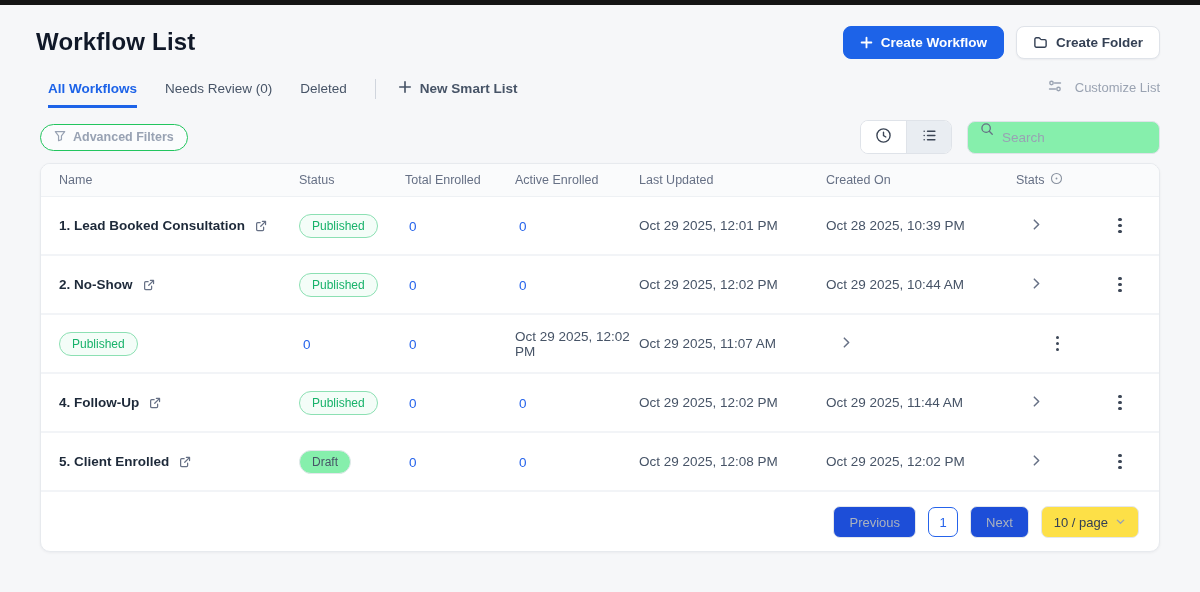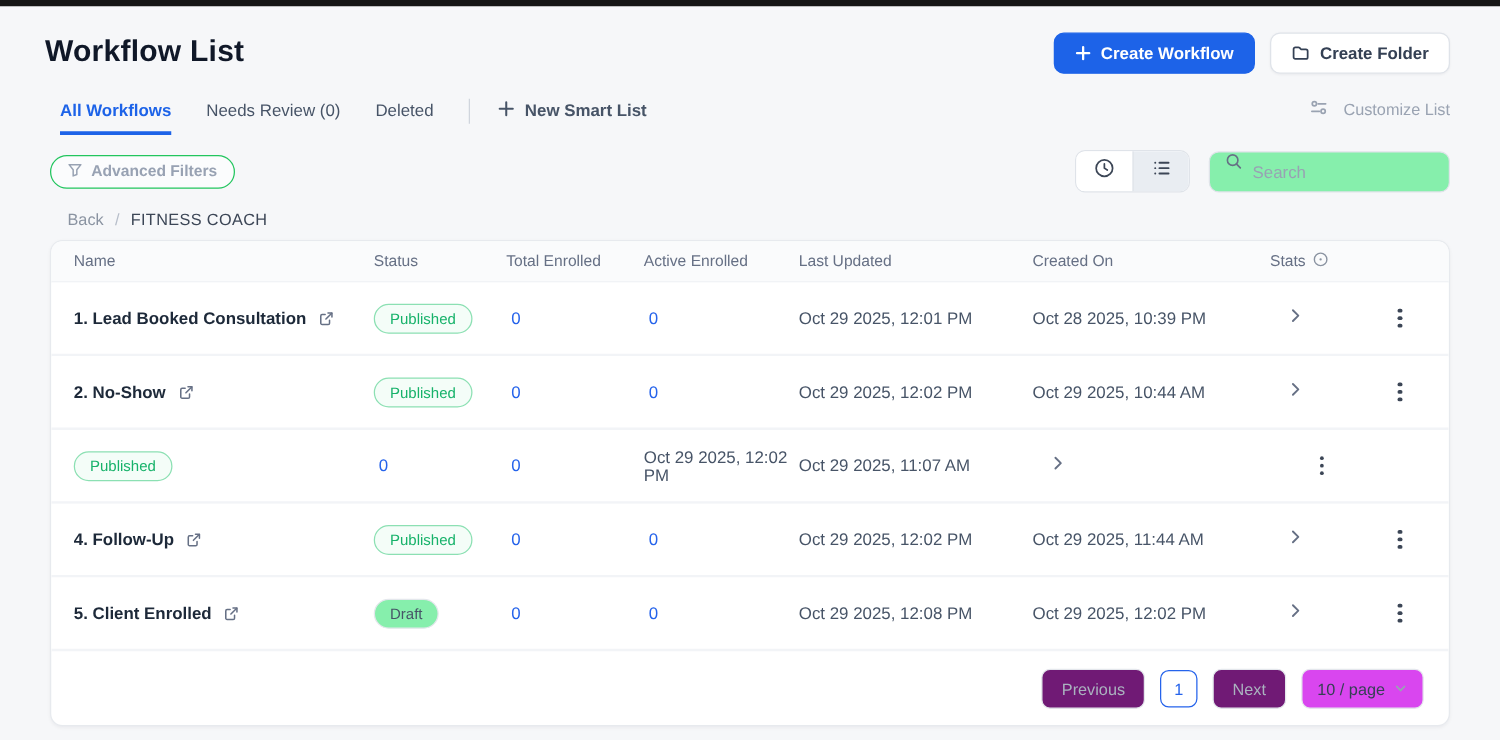--- a/index.html
+++ b/index.html
@@ -72,25 +72,25 @@
   .badge.draft { color:#475467; border:1px solid #e4e7ec; background:#86efac; }
   .num { color:#2563eb; font-weight:500; font-size:13.5px; padding-left:4px; cursor:pointer; }
   .date { color:#475467; font-size:13.5px; }
   .stats-cell { padding-left:14px; display:flex; cursor:pointer; }
   .menu-cell { display:flex; justify-content:center; }
   .kebab { display:flex; flex-direction:column; gap:2.5px; padding:6px; cursor:pointer; }
   .kebab i { width:3.5px; height:3.5px; border-radius:50%; background:#3c4656; }
 
   
   .pagination { height:60px; display:flex; align-items:center; justify-content:flex-end; gap:12px; padding-right:20px; }
-  .pg-btn { height:32px; padding:0 15px; display:flex; align-items:center; background:#701a75;
+  .pg-btn { height:32px; padding:0 15px; display:flex; align-items:center; background:#1d4ed8;
             border:1px solid #e4e7ec; border-radius:7px; font-size:13px; color:#aab2bf; cursor:default; }
   .pg-num { width:30px; height:30px; display:flex; align-items:center; justify-content:center;
             border:1px solid #2563eb; border-radius:7px; color:#2563eb; font-size:13px; background:#fff; cursor:pointer; }
-  .pg-size { height:32px; padding:0 12px; display:flex; align-items:center; gap:7px; background:#d946ef;
+  .pg-size { height:32px; padding:0 12px; display:flex; align-items:center; gap:7px; background:#fde047;
              border:1px solid #e4e7ec; border-radius:7px; font-size:13px; color:#344054; cursor:pointer; }
 </style>
 </head>
 <body>
 
 <div class="topbar"></div>
 
 <div class="page">
 
   <div class="header-row">
@@ -173,25 +173,20 @@
           <svg width="14" height="14" viewBox="0 0 16 16" fill="none" stroke="#667085" stroke-width="1.5" stroke-linecap="round">
               <circle cx="7" cy="7" r="4.8"></circle>
               <path d="M10.6 10.6L14 14"></path>
             </svg>
         </span>
         <input type="text" placeholder="Search" style="">
       </div>
     </div>
   </div>
 
-  <div class="breadcrumb">
-    <span class="crumb-back">Back</span>
-    <span class="crumb-sep">/</span>
-    <span class="crumb-current">FITNESS COACH</span>
-  </div>
 
   <div class="card">
     <div class="grid-row thead">
       <span>Name</span>
       <span>Status</span>
       <span>Total Enrolled</span>
       <span>Active Enrolled</span>
       <span>Last Updated</span>
       <span>Created On</span>
       <span class="th-stats">

